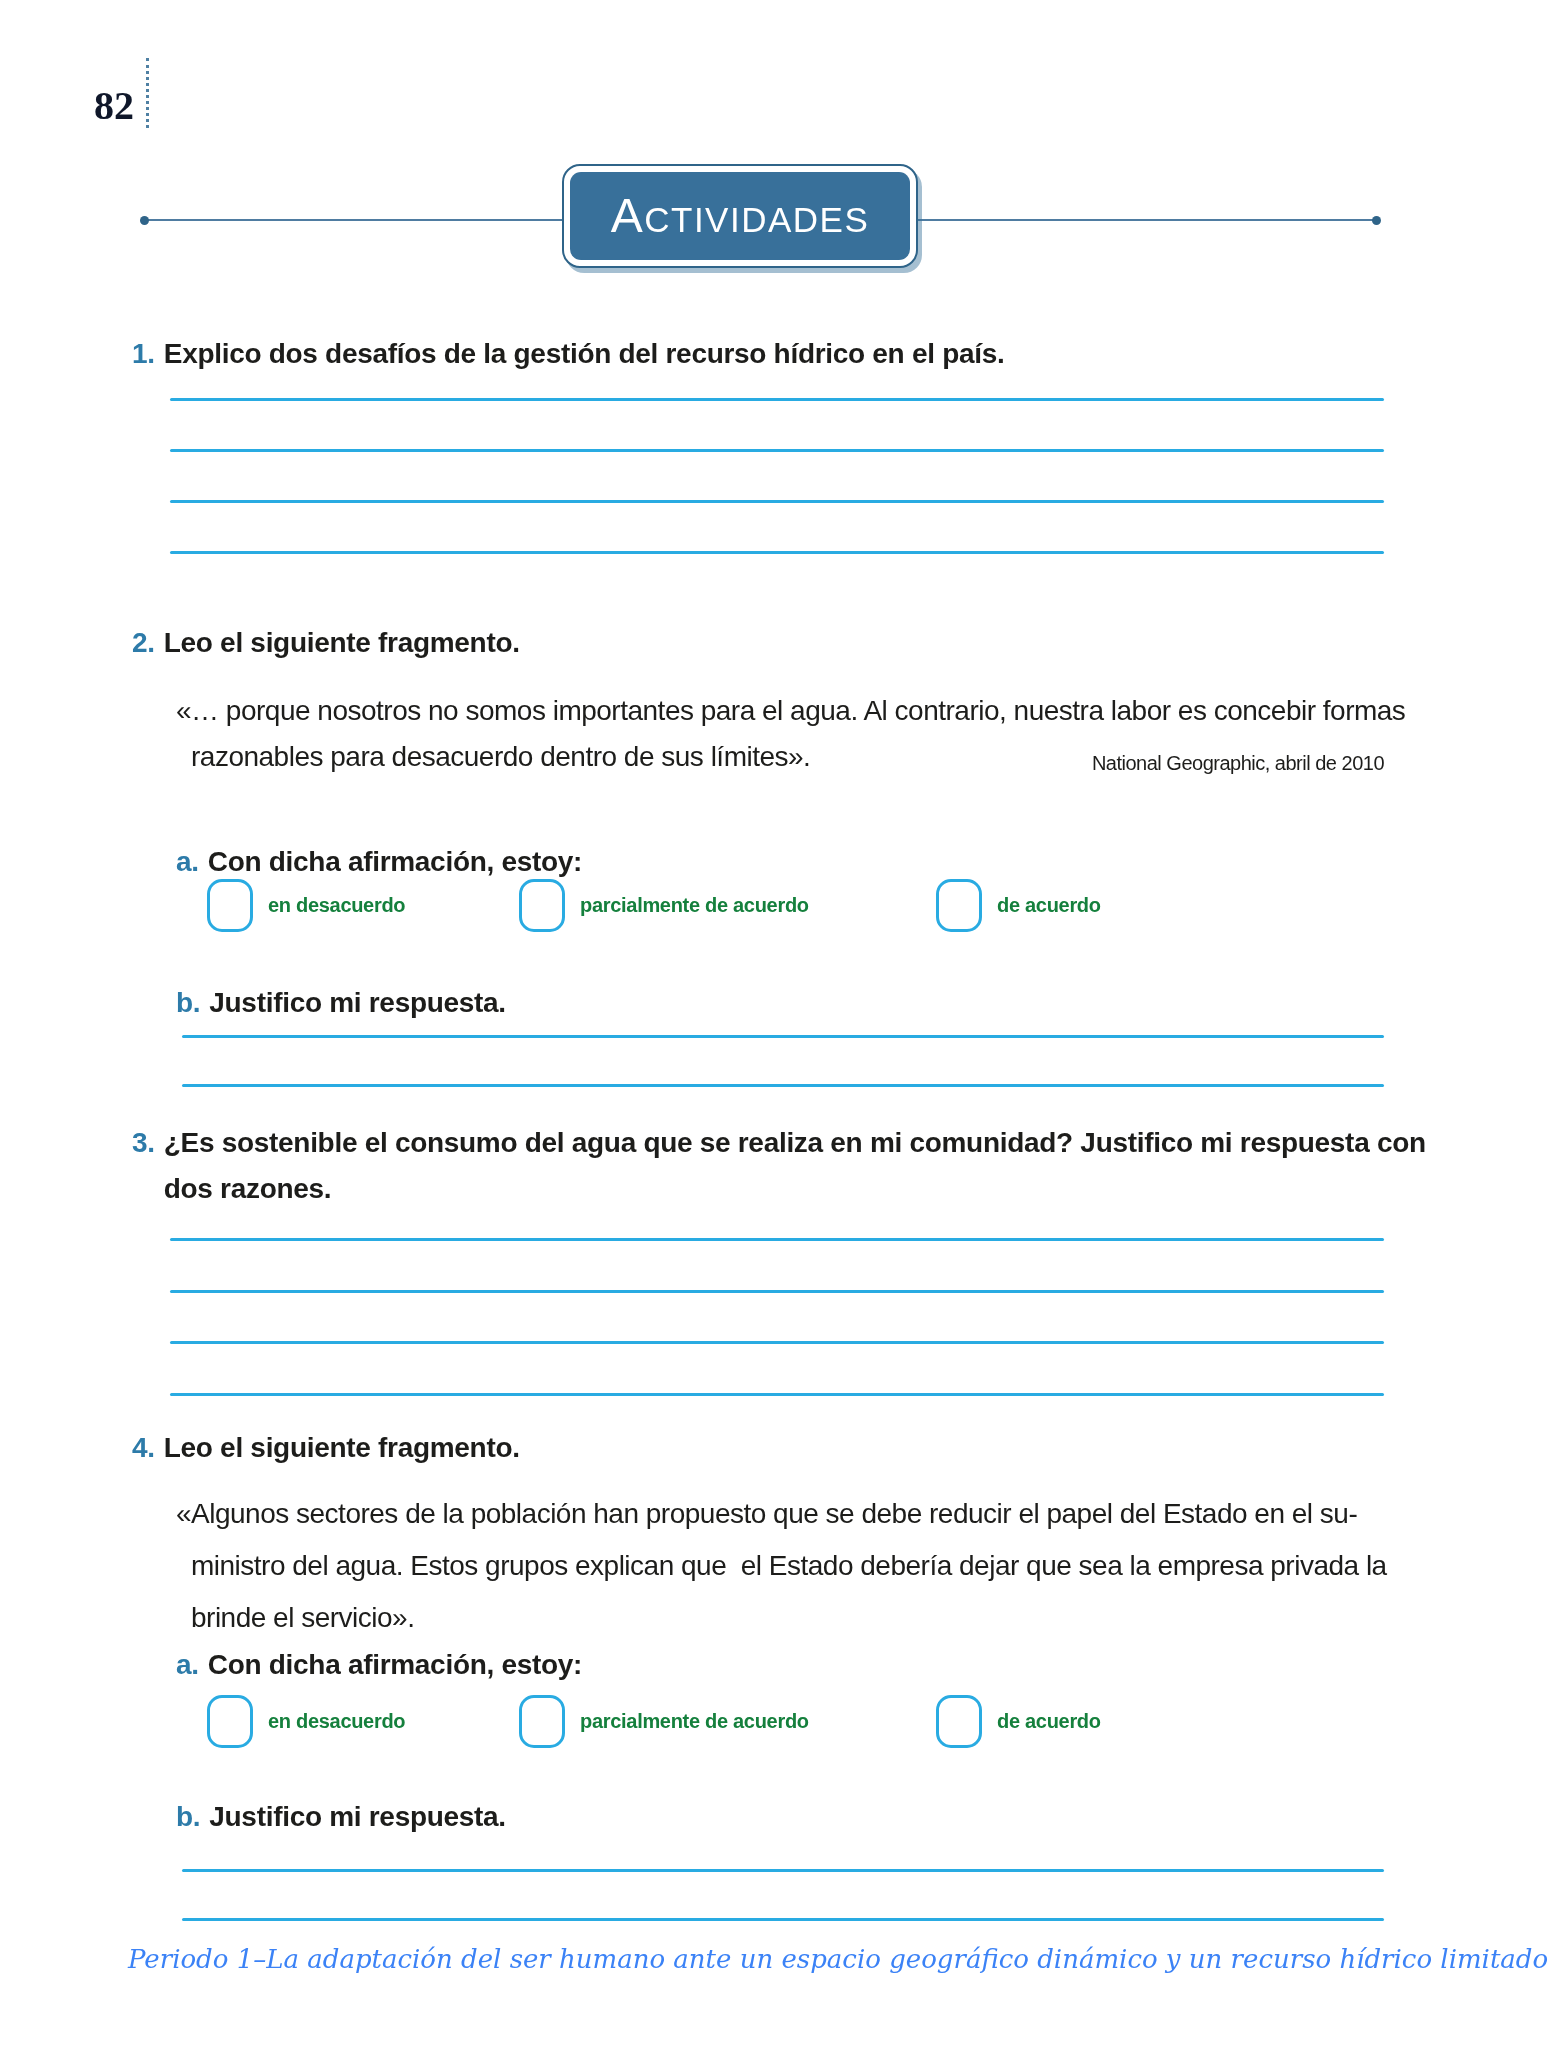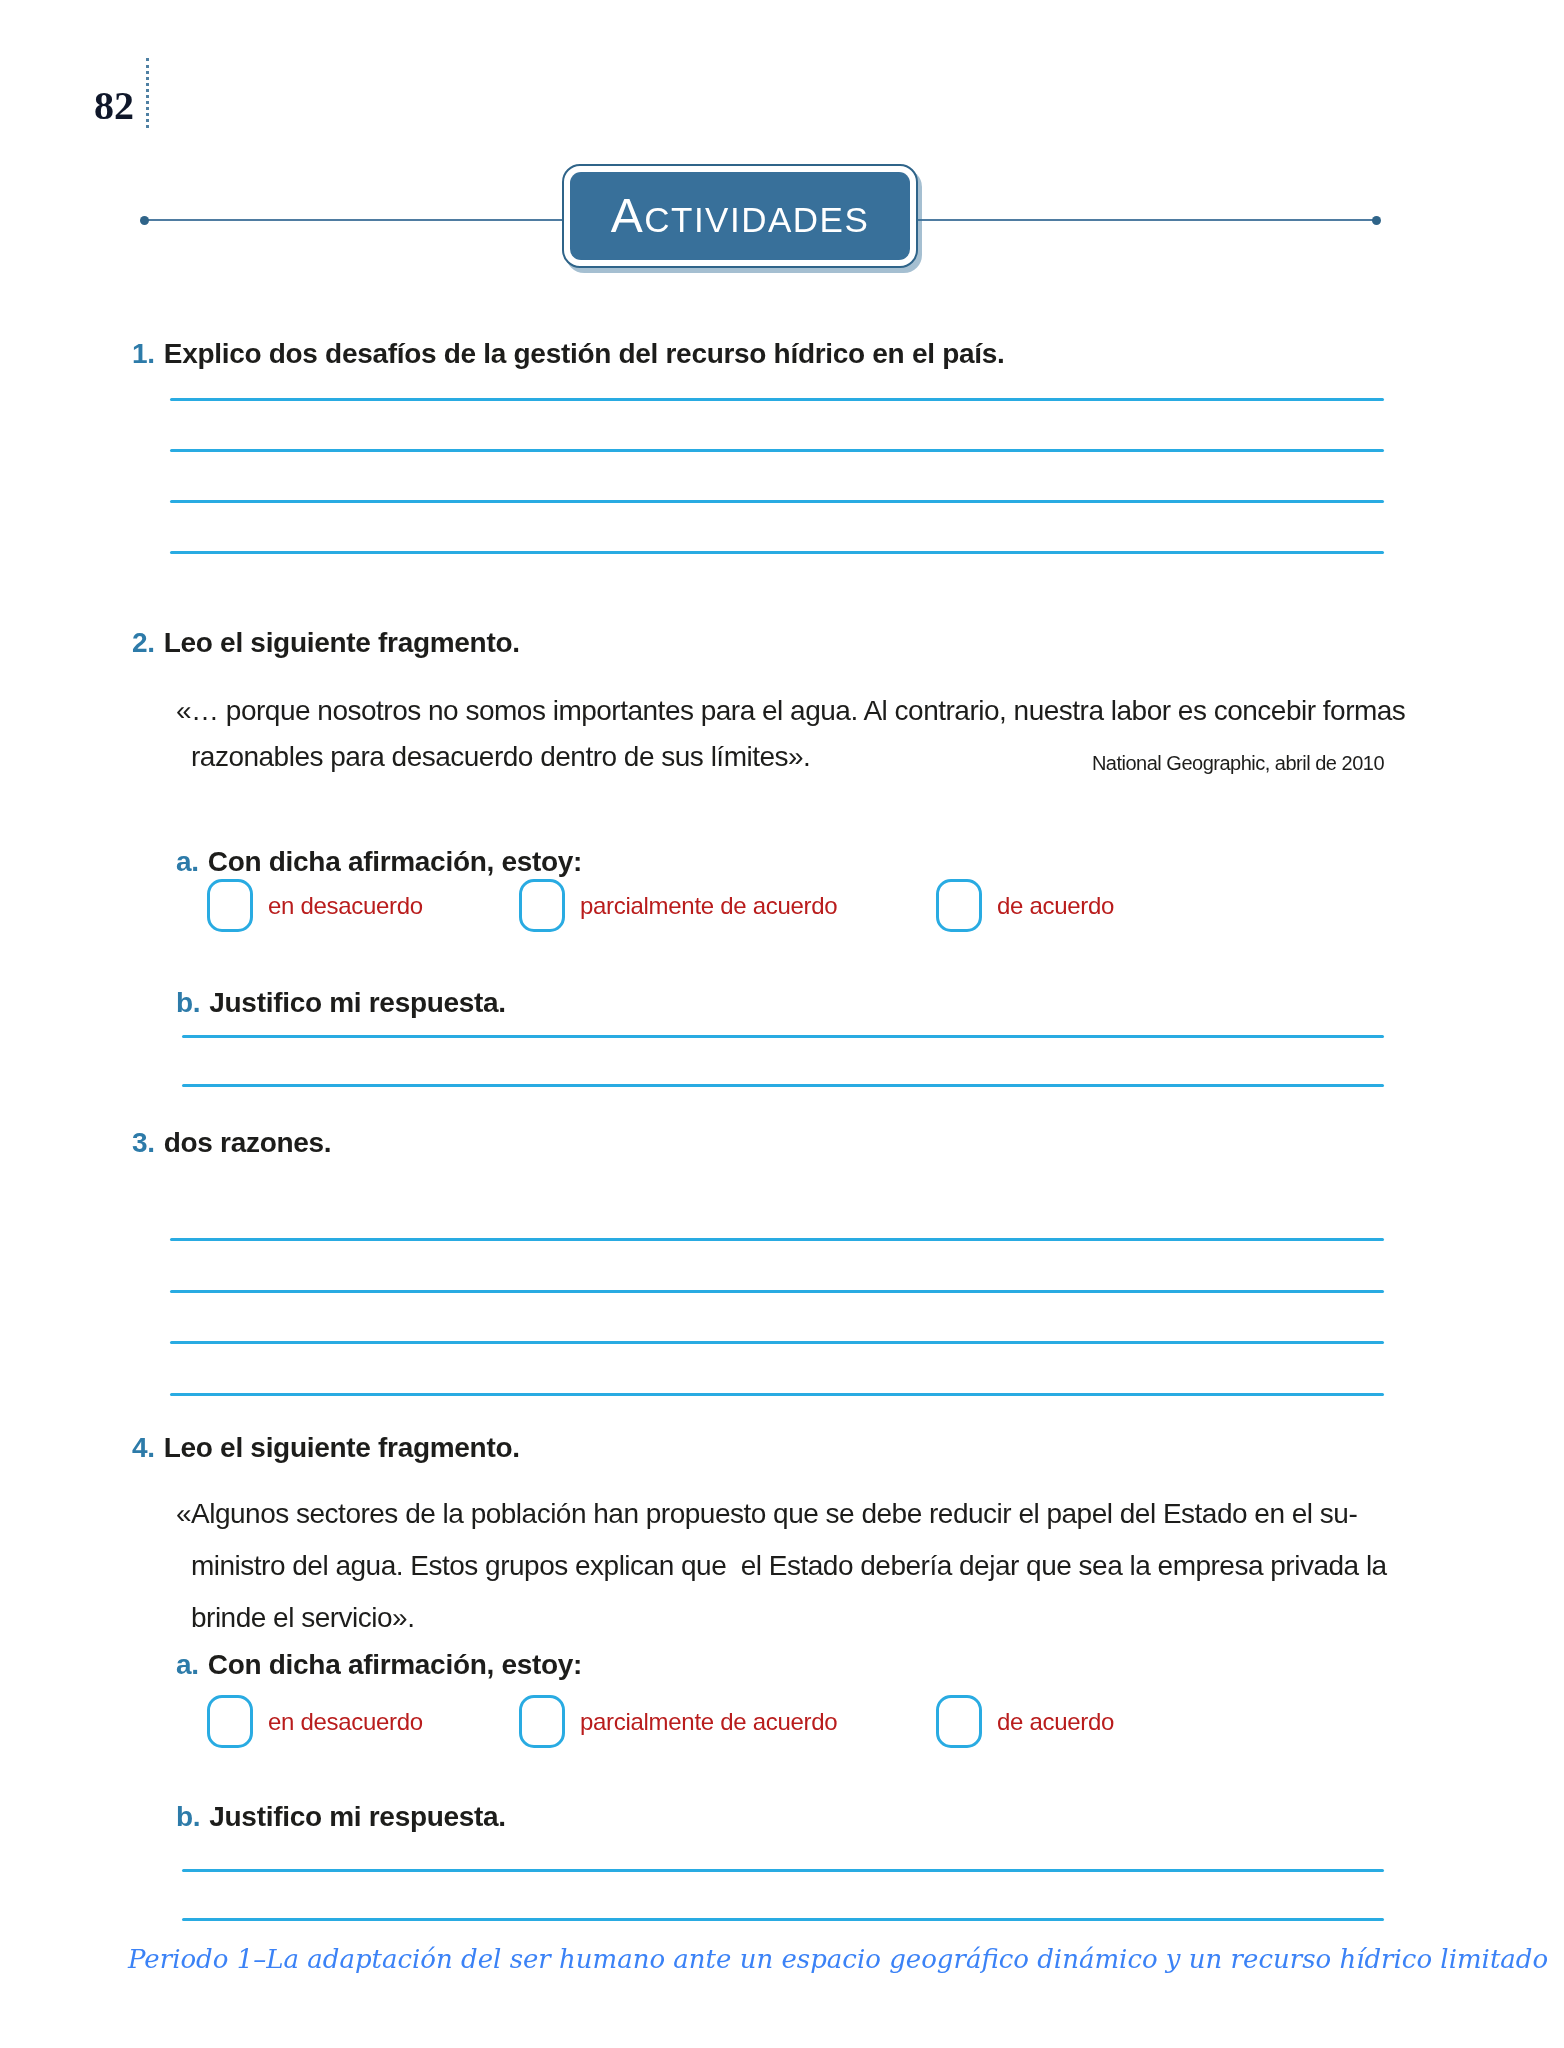--- a/index.html
+++ b/index.html
@@ -139,24 +139,24 @@
   .checkbox {
     width: 46px; height: 53px;
     box-sizing: border-box;
     border: 3px solid #29abe2;
     border-radius: 15px;
     background: #ffffff;
     flex: none;
     margin-right: 15px;
   }
   .option-label {
-    font-size: 24px;
-    font-weight: normal;
+    font-size: 20px;
+    font-weight: bold;
     letter-spacing: -0.3px;
-    color: #b91c1c;
+    color: #15803d;
     white-space: pre;
   }
 
   
   .footer-text {
     left: 128px; top: 1944px;
     font-family: "DejaVu Serif", serif;
     font-style: italic;
     font-size: 26px;
     color: #3b82f6;
@@ -223,20 +223,21 @@
   <div class="abs part-row" style="left:176px; top:986px;">
     <span class="part-letter">b.</span>
     <span class="q-text">Justifico mi respuesta.</span>
   </div>
   <div class="abs answer-line" style="left:182px; top:1035px; width:1202px;"></div>
   <div class="abs answer-line" style="left:182px; top:1084px; width:1202px;"></div>
 
   <div class="abs q-row" style="left:132px; top:1120px;">
     <span class="q-num">3.</span>
     <span class="q-text q-text-lines">
+      <div>¿Es sostenible el consumo del agua que se realiza en mi comunidad? Justifico mi respuesta con</div>
       <div>dos razones.</div>
     </span>
   </div>
   <div class="abs answer-line" style="left:170px; top:1238px; width:1214px;"></div>
   <div class="abs answer-line" style="left:170px; top:1290px; width:1214px;"></div>
   <div class="abs answer-line" style="left:170px; top:1341px; width:1214px;"></div>
   <div class="abs answer-line" style="left:170px; top:1393px; width:1214px;"></div>
 
   <div class="abs q-row" style="left:132px; top:1425px;">
     <span class="q-num">4.</span>

